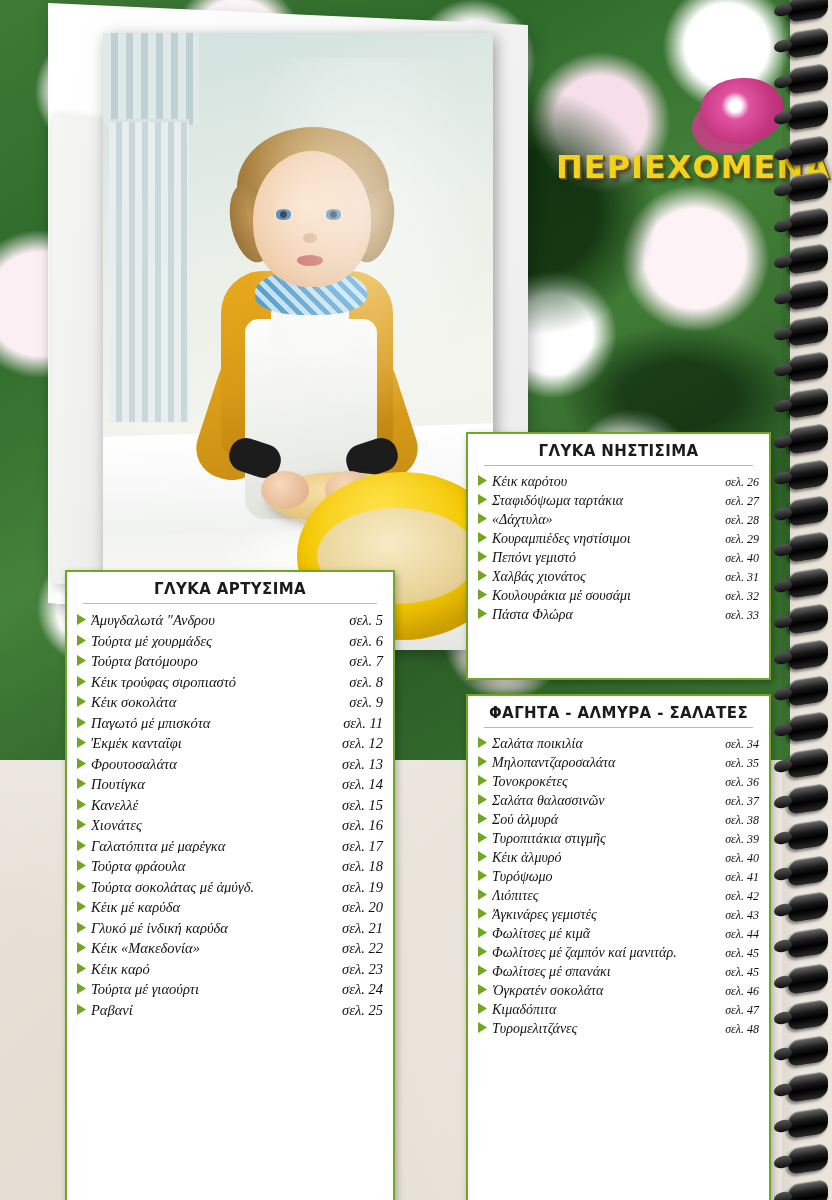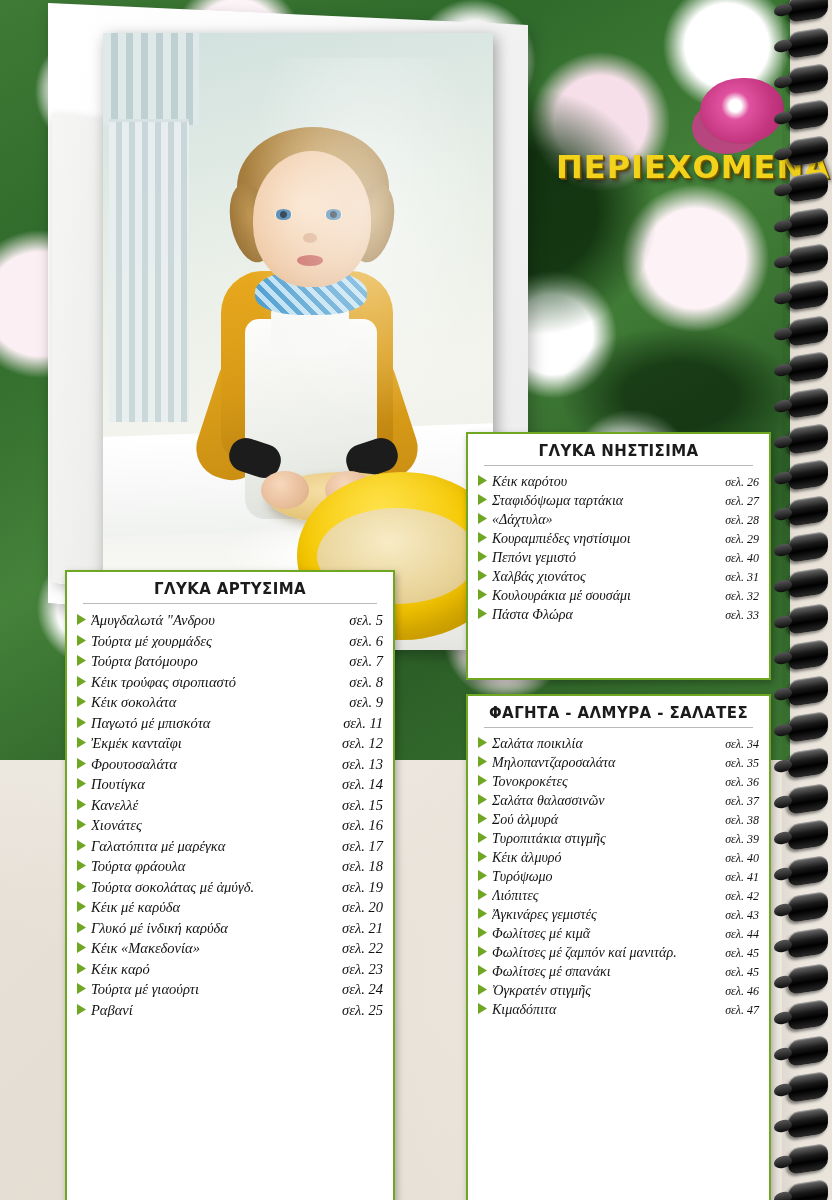--- a/index.html
+++ b/index.html
@@ -826,31 +826,40 @@
           </span>
           <span class="entry">Φωλίτσες μέ σπανάκι</span>
           <span class="page-no">σελ. 45</span>
         </div>
         <div class="toc-row">
           <span class="bullet">
             <svg width="9" height="11" viewBox="0 0 9 11">
               <polygon points="0,0 9,5.5 0,11" fill="#6fa622"></polygon>
             </svg>
           </span>
-          <span class="entry">Ὀγκρατέν στιγμῆς</span>
+          <span class="entry">Ὀγκρατέν σοκολάτα</span>
           <span class="page-no">σελ. 46</span>
         </div>
         <div class="toc-row">
           <span class="bullet">
             <svg width="9" height="11" viewBox="0 0 9 11">
               <polygon points="0,0 9,5.5 0,11" fill="#6fa622"></polygon>
             </svg>
           </span>
           <span class="entry">Κιμαδόπιτα</span>
           <span class="page-no">σελ. 47</span>
+        </div>
+        <div class="toc-row">
+          <span class="bullet">
+            <svg width="9" height="11" viewBox="0 0 9 11">
+              <polygon points="0,0 9,5.5 0,11" fill="#6fa622"></polygon>
+            </svg>
+          </span>
+          <span class="entry">Τυρομελιτζάνες</span>
+          <span class="page-no">σελ. 48</span>
         </div>
       </div>
   </div>
 
   <div class="binding" id="binding">
       <div class="coil" style="top: -6px;"></div>
       <div class="coil" style="top: 30px;"></div>
       <div class="coil" style="top: 66px;"></div>
       <div class="coil" style="top: 102px;"></div>
       <div class="coil" style="top: 138px;"></div>

